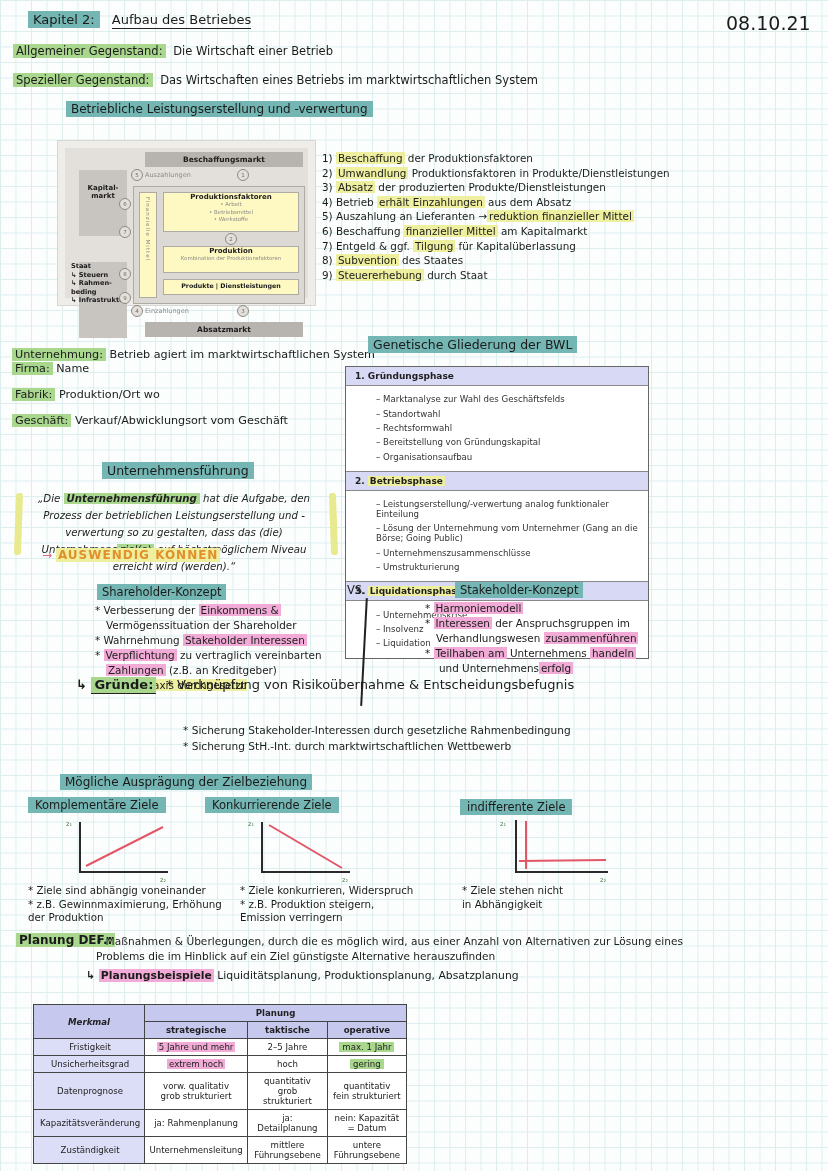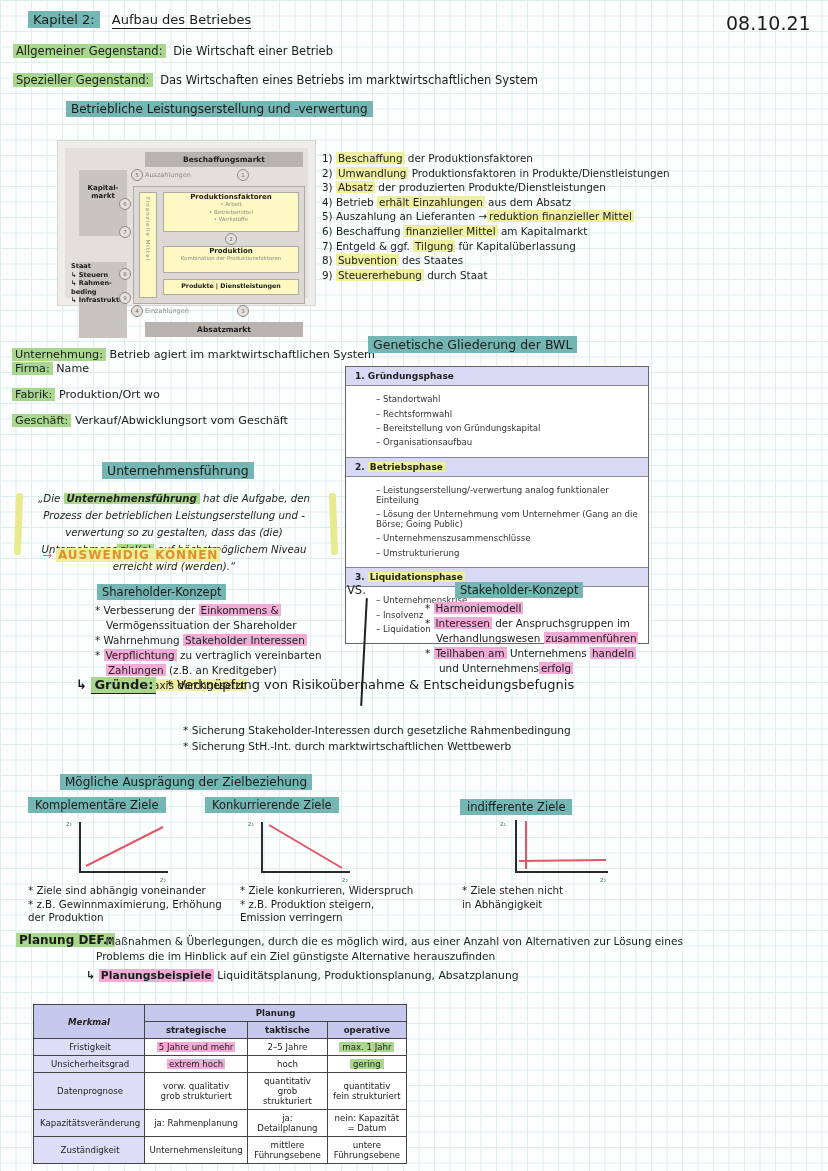--- a/index.html
+++ b/index.html
@@ -138,20 +138,21 @@
     <div style="margin-bottom:13px;"><span class="hl-green">Fabrik:</span> <span>Produktion/Ort wo</span></div>
     <div><span class="hl-green">Geschäft:</span> <span>Verkauf/Abwicklungsort vom Geschäft</span></div>
   </div>
 
   <div class="abs" style="left:368px;top:337px;font-size:12.5px;">
     <span class="hl-teal">Genetische Gliederung der BWL</span>
   </div>
   <div class="gl-table" style="left:345px;top:366px;width:302px;">
     <div class="gl-phase"><span>1. </span><span>Gründungsphase</span></div>
     <div class="gl-items">
+      <div class="gl-item">–  Marktanalyse zur Wahl des Geschäftsfelds</div>
       <div class="gl-item">–  Standortwahl</div>
       <div class="gl-item">–  Rechtsformwahl</div>
       <div class="gl-item">–  Bereitstellung von Gründungskapital</div>
       <div class="gl-item">–  Organisationsaufbau</div>
     </div>
     <div class="gl-phase"><span>2. </span><span class="hl-yellow">Betriebsphase</span></div>
     <div class="gl-items">
       <div class="gl-item">–  Leistungserstellung/-verwertung analog funktionaler Einteilung</div>
       <div class="gl-item">–  Lösung der Unternehmung vom Unternehmer (Gang an die Börse; Going Public)</div>
       <div class="gl-item">–  Unternehmenszusammenschlüsse</div>

